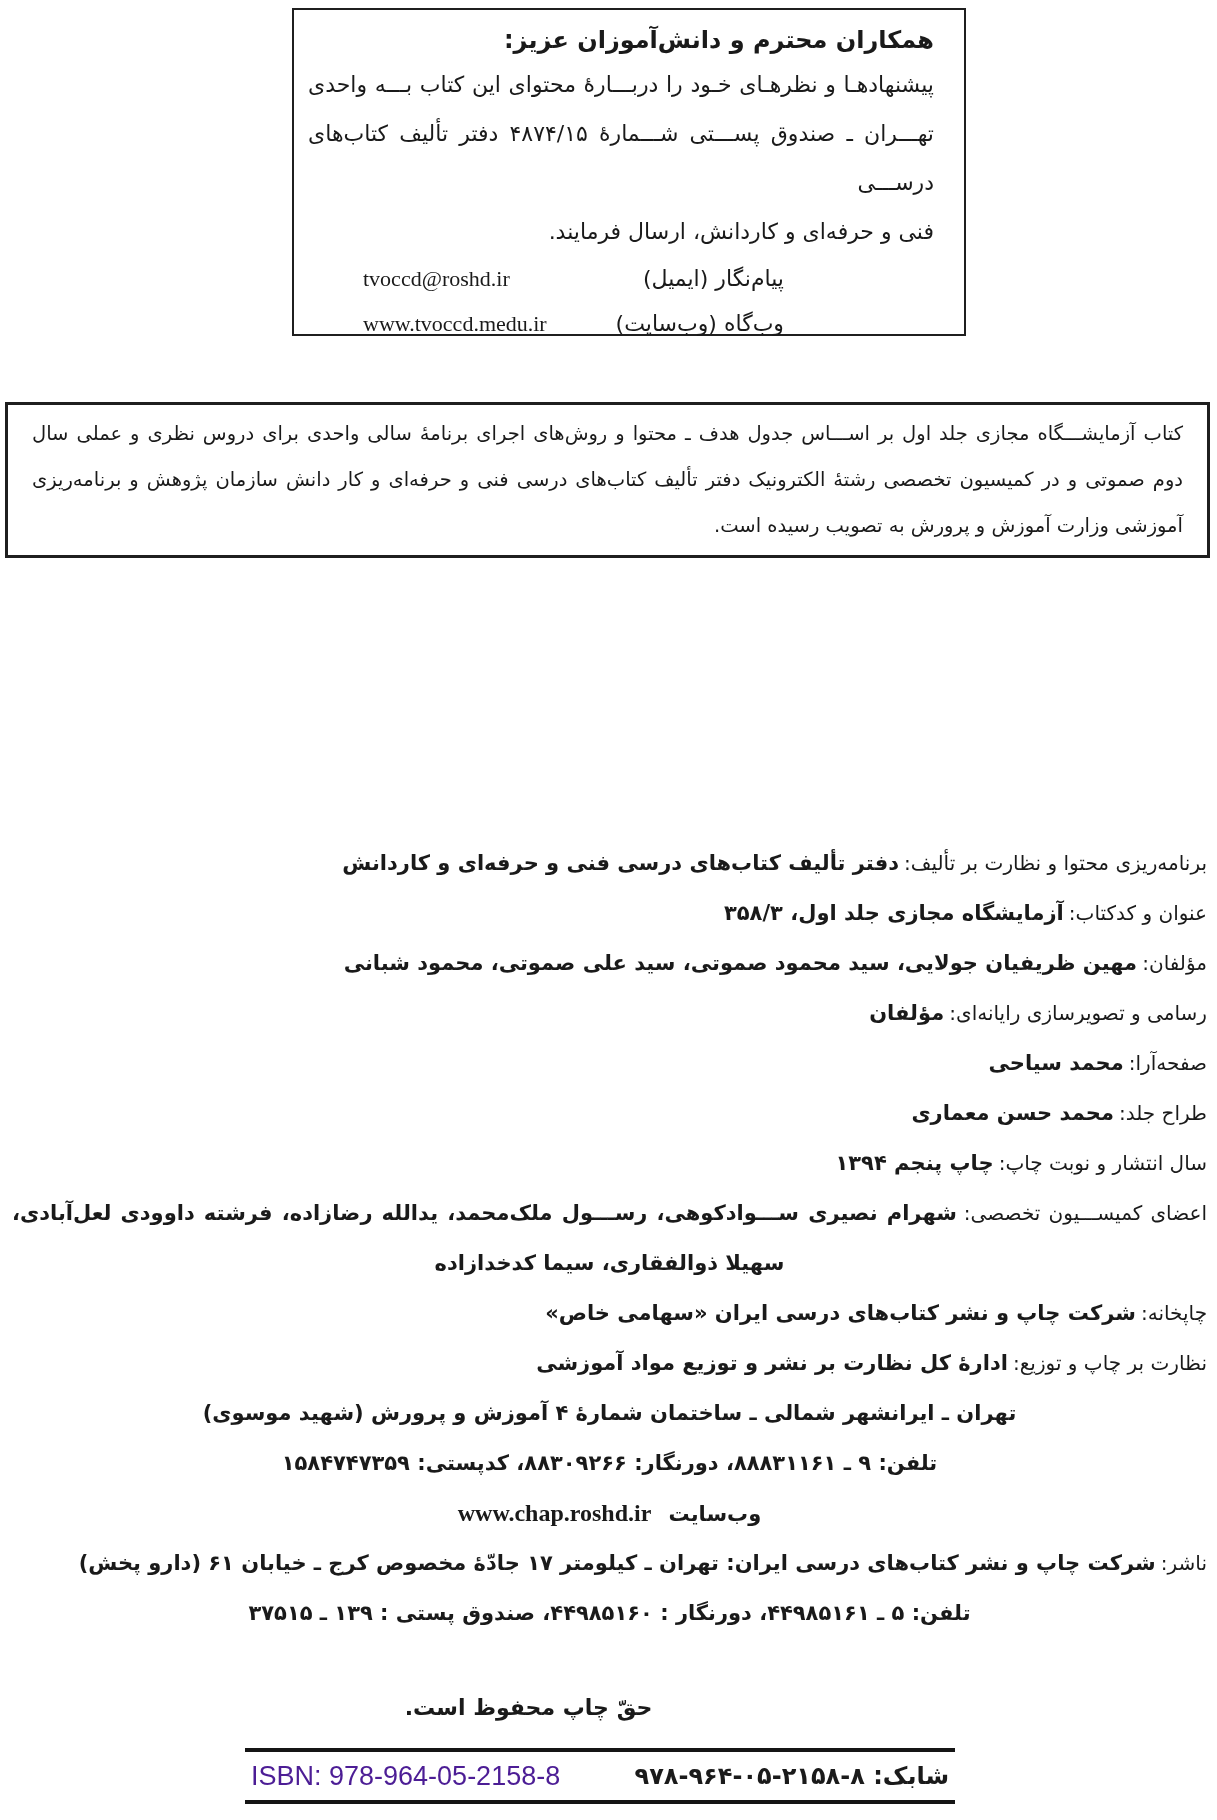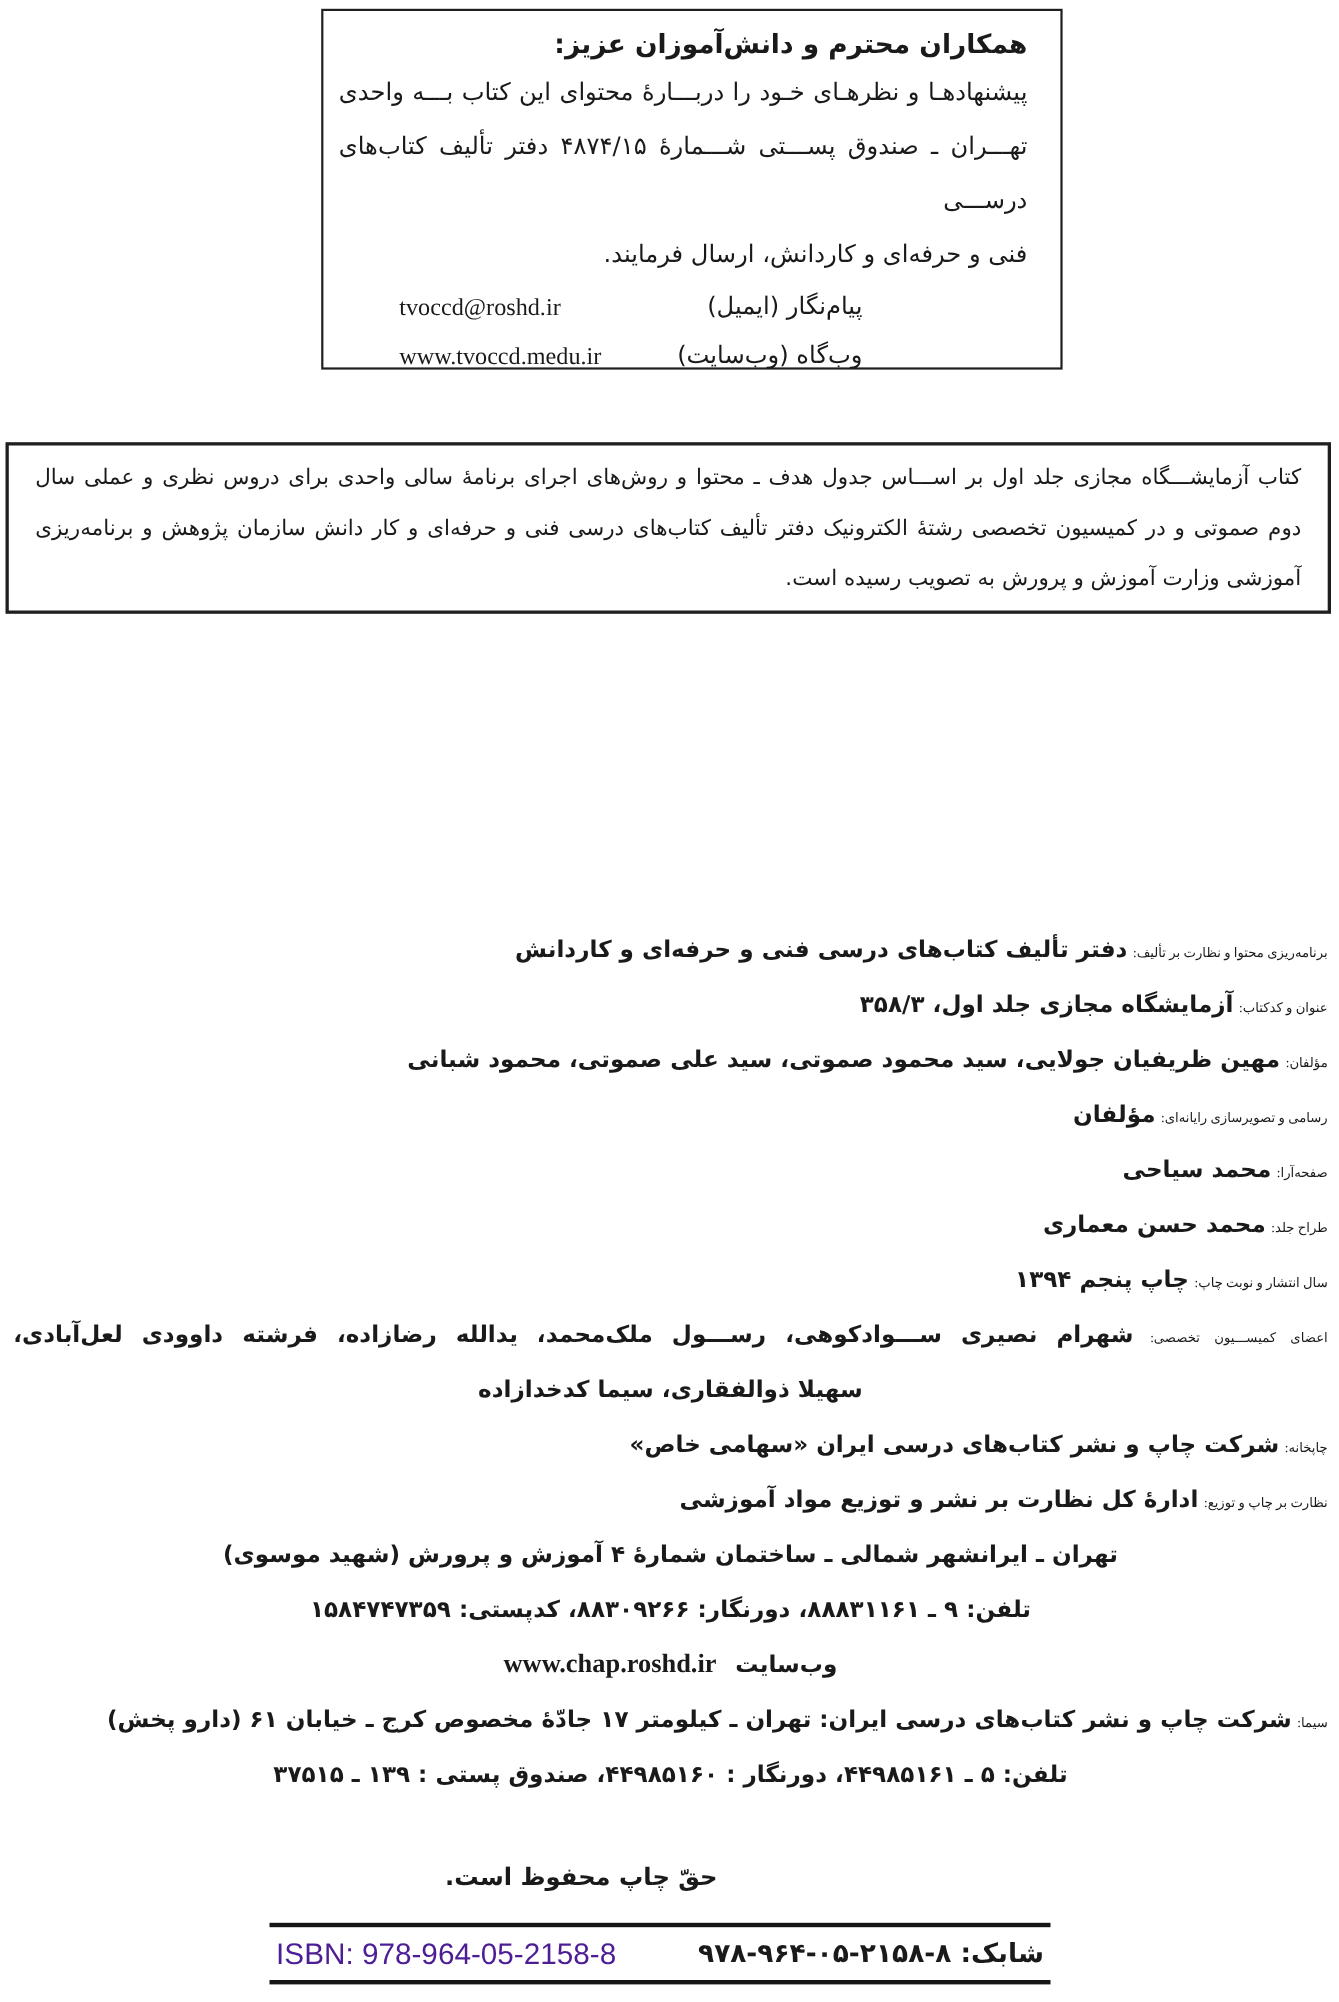--- a/index.html
+++ b/index.html
@@ -33,21 +33,21 @@
   
   .ministry{position:absolute;top:684px;left:0;width:100%;text-align:center;}
   .mline{font-size:24px;font-weight:700;line-height:40px;transform:translateX(64px);}
   .mline + .mline{margin-top:12px;}
   
   .credits{position:absolute;top:838px;left:12px;right:10px;}
   .crow{height:50px;line-height:50px;white-space:nowrap;}
   .crow.right{text-align:right;}
   .crow.center{text-align:center;}
   .crow.justify{text-align:justify;text-align-last:justify;white-space:normal;}
-  .lbl{font-size:12px;font-weight:400;font-family:Liberation Serif, serif;}
+  .lbl{font-size:20px;font-weight:400;}
   .val{font-size:21px;font-weight:700;}
   .url{
     font-family:"Liberation Serif",serif;font-size:24px;font-weight:700;
     direction:ltr;unicode-bidi:isolate;margin-right:12px;
   }
   
   .copyright{
     position:absolute;top:1695px;left:0;width:100%;text-align:center;
     font-size:22px;font-weight:700;transform:translateX(-80px);
   }
@@ -138,21 +138,21 @@
       <span class="val">تهران ـ ایرانشهر شمالی ـ ساختمان شمارهٔ ۴ آموزش و پرورش (شهید موسوی)</span>
     </div>
     <div class="crow center">
       <span class="val">تلفن: ۹ ـ ۸۸۸۳۱۱۶۱، دورنگار: ۸۸۳۰۹۲۶۶، کدپستی: ۱۵۸۴۷۴۷۳۵۹</span>
     </div>
     <div class="crow center">
       <span class="val">وب‌سایت</span>
       <span class="url">www.chap.roshd.ir</span>
     </div>
     <div class="crow right">
-      <span class="lbl">سیما:</span>
+      <span class="lbl">ناشر:</span>
       <span class="val">شرکت چاپ و نشر کتاب‌های درسی ایران: تهران ـ کیلومتر ۱۷ جادّهٔ مخصوص کرج ـ خیابان ۶۱ (دارو پخش)</span>
     </div>
     <div class="crow center">
       <span class="val">تلفن: ۵ ـ ۴۴۹۸۵۱۶۱، دورنگار : ۴۴۹۸۵۱۶۰، صندوق پستی : ۱۳۹ ـ ۳۷۵۱۵</span>
     </div>
   </div>
 
   <div class="copyright">حقّ چاپ محفوظ است.</div>
 
   <div class="isbn-bar">

